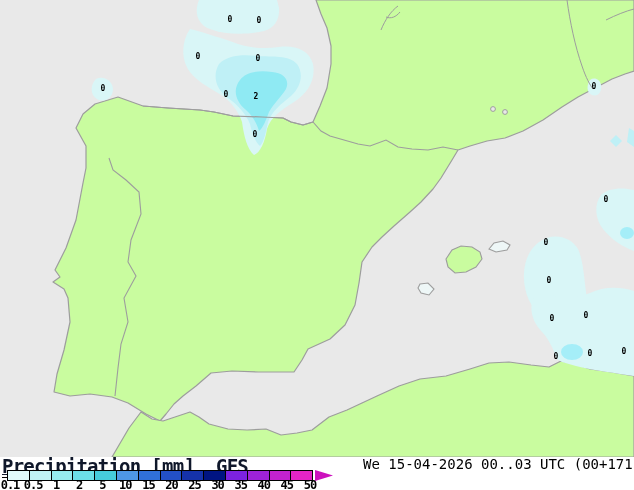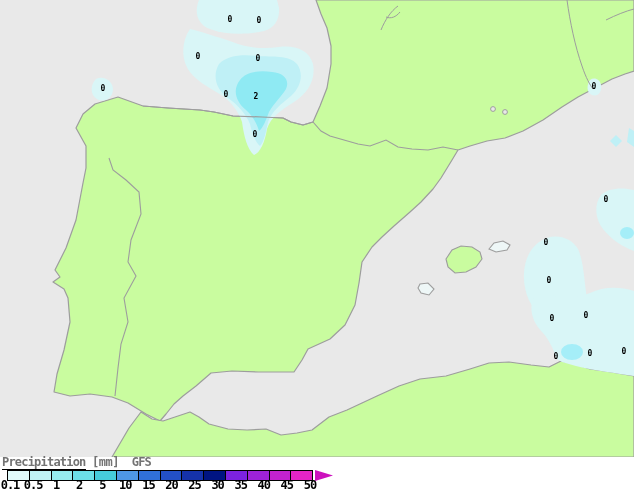--- a/index.html
+++ b/index.html
@@ -3,22 +3,22 @@
 <meta charset="utf-8">
 <style>
   html,body{margin:0;padding:0;background:#fff;}
   .stage{
     position:relative;width:634px;height:490px;background:#fff;
     overflow:hidden;font-family:"DejaVu Sans Mono","Liberation Mono",monospace;
   }
   .map-svg{position:absolute;left:0;top:0;display:block;}
   .map-label{font:bold 8px "DejaVu Sans Mono",monospace;fill:#000;text-anchor:middle;}
   .legend-title{
-    position:absolute;left:2px;top:455px;font-size:12px;font-weight:bold;
-    color:#737373;letter-spacing:-0.8px;white-space:pre;
+    position:absolute;left:2px;top:455px;font-size:19px;font-weight:bold;
+    color:#0f172a;letter-spacing:-0.8px;white-space:pre;text-decoration:underline;
   }
   .legend-title .u{border-bottom:1px solid #000;padding-bottom:0;}
   .legend-title .unit{letter-spacing:-0.5px;}
   .colorbar{
     position:absolute;left:7px;top:470px;height:11px;display:flex;
     border:1px solid #000;box-sizing:border-box;background:#fff;
   }
   .colorbar .seg{width:20.8px;height:9px;border-right:1px solid #000;box-sizing:content-box;}
   .colorbar .seg:last-child{border-right:none;}
   .legend-arrow{position:absolute;left:315px;top:469px;}
@@ -169,13 +169,14 @@
       <span class="tick" style="left: 148.42px;">15</span>
       <span class="tick" style="left: 171.49px;">20</span>
       <span class="tick" style="left: 194.56px;">25</span>
       <span class="tick" style="left: 217.63px;">30</span>
       <span class="tick" style="left: 240.7px;">35</span>
       <span class="tick" style="left: 263.77px;">40</span>
       <span class="tick" style="left: 286.84px;">45</span>
       <span class="tick" style="left: 309.91px;">50</span>
     </div>
 
+  <div class="datetime">We 15-04-2026 00..03 UTC (00+171</div>
 </div>
 
 </body></html>

